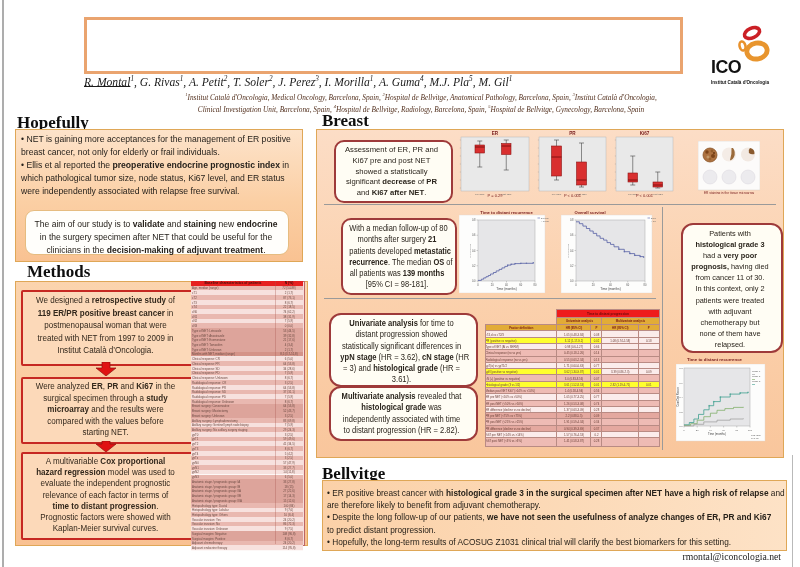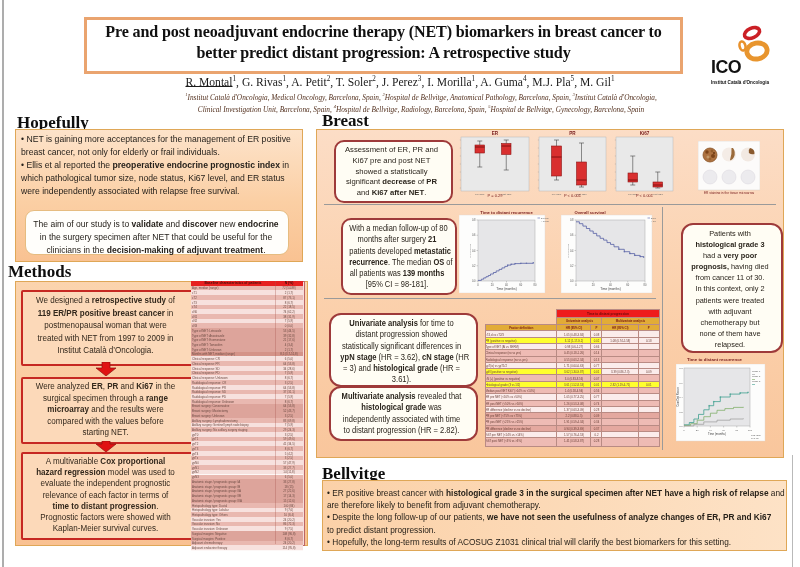--- a/index.html
+++ b/index.html
@@ -6,63 +6,60 @@
 .serif{font-family:"Liberation Serif",serif}
 .hd{font-family:"Liberation Serif",serif;font-weight:bold;font-size:17px;color:#0e0e0e}
 .ln{white-space:nowrap;position:absolute}
 sup{font-size:62%;vertical-align:super}
 </style></head><body>
 <div class="page">
 <div class="abs" style="left:2px;top:0;width:2px;height:567px;background:#adadad"></div>
 <div class="abs" style="left:791.5px;top:455px;width:1.5px;height:112px;background:#b9b9b9"></div>
 
 <div class="abs" style="left:84px;top:17px;width:593px;height:51px;border:3px solid #eaa46f;background:#fff;"></div>
-<div class="abs serif" style="left:90px;top:22px;width:587px;font-weight:bold;font-size:16.1px;line-height:20.5px;text-align:center;color:#101010;letter-spacing:-0.15px">
-Pre and post neoadjuvant endocrine therapy (NET) biomarkers in breast cancer to<br>better predict distant progression: A retrospective study
-</div>
-<div class="abs serif" style="left:84px;top:74.5px;width:632px;font-size:11.6px;text-align:center;color:#1a1a1a"><span style="text-decoration:underline">R. Montal</span><sup>1</sup>, G. Rivas<sup>1</sup>, A. Petit<sup>2</sup>, T. Soler<sup>2</sup>, J. Perez<sup>3</sup>, I. Morilla<sup>1</sup>, A. Guma<sup>4</sup>, M.J. Pla<sup>5</sup>, M. Gil<sup>1</sup></div>
+<div class="abs serif" style="left:84px;top:74.5px;width:632px;font-style:italic;font-size:11.6px;color:#1a1a1a"><span style="text-decoration:underline">R. Montal</span><sup>1</sup>, G. Rivas<sup>1</sup>, A. Petit<sup>2</sup>, T. Soler<sup>2</sup>, J. Perez<sup>3</sup>, I. Morilla<sup>1</sup>, A. Guma<sup>4</sup>, M.J. Pla<sup>5</sup>, M. Gil<sup>1</sup></div>
 <div class="abs serif" style="left:40px;top:89.5px;width:762px;font-style:italic;font-size:7.6px;line-height:9.6px;text-align:center;color:#53301e;transform:scaleX(.96)">
 <sup>1</sup>Institut Català d'Oncologia, Medical Oncology, Barcelona, Spain, <sup>2</sup>Hospital de Bellvitge, Anatomical Pathology, Barcelona, Spain, <sup>3</sup>Institut Català d'Oncologia,<br>
 Clinical Investigation Unit, Barcelona, Spain, <sup>4</sup>Hospital de Bellvitge, Radiology, Barcelona, Spain, <sup>5</sup>Hospital de Bellvitge, Gynecology, Barcelona, Spain
 </div>
 
 <svg class="abs" style="left:700px;top:12px" width="95" height="85" viewBox="0 0 95 85">
 <ellipse cx="52" cy="21" rx="8" ry="4.8" fill="none" stroke="#cb2026" stroke-width="3.6" transform="rotate(-24 52 21)"></ellipse>
 <ellipse cx="42.5" cy="34" rx="2.9" ry="4.6" fill="none" stroke="#e8912c" stroke-width="2.6" transform="rotate(-14 42.5 34)"></ellipse>
 <ellipse cx="57" cy="39" rx="10.2" ry="7.9" fill="none" stroke="#e8952e" stroke-width="4.8" transform="rotate(-10 57 39)"></ellipse>
 <text x="11" y="61" font-family="Liberation Sans,sans-serif" font-weight="bold" font-size="17.8" fill="#111" letter-spacing="-0.5">ICO</text>
 <text x="11" y="71.5" font-family="Liberation Sans,sans-serif" font-weight="bold" font-size="4.6" fill="#111">Institut Català d'Oncologia</text>
 </svg>
 
 <div class="abs hd" style="left:17px;top:113px">Hopefully</div>
-<div class="abs hd" style="left:8px;top:262px">Methods</div>
+<div class="abs hd" style="left:27px;top:262px">Methods</div>
 <div class="abs hd" style="left:322px;top:111px">Breast</div>
 <div class="abs hd" style="left:322px;top:464px">Bellvitge</div>
 
 <div class="abs" style="left:15px;top:129px;width:286px;height:131px;border:1.4px solid #dfa757;background:linear-gradient(180deg,#fde3ca 0%,#fbcfa4 55%,#f9c292 100%)"></div>
 <div class="abs" style="left:21px;top:132.5px;width:280px;font-size:9px;line-height:13.2px;color:#27221c;white-space:nowrap;transform:scaleX(.96);transform-origin:0 0">
 • NET is gaining more acceptances for the management of ER positive<br>
 breast cancer, not only for elderly or frail individuals.<br>
 • Ellis et al reported the <b>preoperative endocrine prognostic index</b> in<br>
 which pathological tumor size, node status, Ki67 level, and ER status<br>
 were independently associated with relapse free survival.
 </div>
 <div class="abs" style="left:25px;top:210px;width:262px;height:43px;border:1.4px solid #e6bc80;border-radius:9px;background:#fffefb"></div>
 <div class="abs" style="left:27px;top:217.5px;width:258px;font-size:8.8px;line-height:13px;text-align:center;color:#27221c;white-space:nowrap;transform:scaleX(.97);transform-origin:50% 0">
-The aim of our study is to <b>validate</b> and <b>discover</b> new <b>endocrine</b><br>
+The aim of our study is to <b>validate</b> and <b>staining</b> new <b>endocrine</b><br>
 in the surgery specimen after NET that could be useful for the<br>
 clinicians in the <b>decision-making of adjuvant treatment</b>.
 </div>
 
 <div class="abs" style="left:15px;top:281px;width:291px;height:263px;border:1.3px solid #dfa757;background:linear-gradient(180deg,#fbd4ae 0%,#fac79b 60%,#f9c192 100%)"></div>
 
 <div class="abs" style="left:21px;top:290px;width:169px;height:71.5px;border:2px solid #c62822;background:#fcd9b9;border-radius:2px"></div>
     <div class="abs" style="left:23px;top:294px;width:165px;font-size:8.3px;line-height:12.6px;text-align:center;color:#33281c;white-space:nowrap;transform:scaleX(.97);transform-origin:50% 0">We designed a <b>retrospective study</b> of<br><b>119 ER/PR positive breast cancer</b> in<br>postmenopausal woman that were<br>treated with NET from 1997 to 2009 in<br>Institut Català d’Oncologia.</div>
 <div class="abs" style="left:21px;top:377px;width:169px;height:63px;border:2px solid #c62822;background:#fcd9b9;border-radius:2px"></div>
-    <div class="abs" style="left:23px;top:381px;width:165px;font-size:8.3px;line-height:11.6px;text-align:center;color:#33281c;white-space:nowrap;transform:scaleX(.97);transform-origin:50% 0">Were analyzed <b>ER</b>, <b>PR</b> and <b>Ki67</b> in the<br>surgical specimen through a <b>range</b><br><b>microarray</b> and the results were<br>compared with the values before<br>starting NET.</div>
+    <div class="abs" style="left:23px;top:381px;width:165px;font-size:8.3px;line-height:11.6px;text-align:center;color:#33281c;white-space:nowrap;transform:scaleX(.97);transform-origin:50% 0">Were analyzed <b>ER</b>, <b>PR</b> and <b>Ki67</b> in the<br>surgical specimen through a <b>study</b><br><b>microarray</b> and the results were<br>compared with the values before<br>starting NET.</div>
 <div class="abs" style="left:21px;top:452px;width:169px;height:84px;border:2px solid #c62822;background:#fcd9b9;border-radius:2px"></div>
     <div class="abs" style="left:23px;top:456px;width:165px;font-size:8.3px;line-height:11.2px;text-align:center;color:#33281c;white-space:nowrap;transform:scaleX(.97);transform-origin:50% 0">A multivariable <b>Cox proportional</b><br><b>hazard regression</b> model was used to<br>evaluate the independent prognostic<br>relevance of each factor in terms of<br><b>time to distant progression</b>.<br>Prognostic factors were showed with<br>Kaplan-Meier survival curves.</div>
 <svg class="abs" style="left:95px;top:362px" width="22" height="14" viewBox="0 0 22 14">
       <path d="M7 0 L15 0 L15 6 L21 6 L11 14 L1 6 L7 6 Z" fill="#e01212" stroke="#8e0e0e" stroke-width="0.7"></path>
     </svg>
 <svg class="abs" style="left:95px;top:441px" width="22" height="11" viewBox="0 0 22 11">
       <path d="M7 0 L15 0 L15 3 L21 3 L11 11 L1 3 L7 3 Z" fill="#e01212" stroke="#8e0e0e" stroke-width="0.7"></path>
     </svg>
 <div class="abs" style="left:190.5px;top:280.5px;width:112.5px;height:263px;background:#f6dedb;border:0.6px solid #b66"></div>
     <div class="abs" style="left:190.5px;top:280.5px;width:112.5px;height:5.2px;background:#e62020"></div>
@@ -583,13 +580,14 @@
     </svg>
 
 <div class="abs" style="left:322px;top:479.5px;width:463px;height:69px;border:1.4px solid #dfa757;background:linear-gradient(90deg,#fbd1a8,#fde2c6)"></div>
 <div class="abs" style="left:327px;top:487px;width:465px;font-size:8.55px;line-height:12.2px;color:#28221a;white-space:nowrap;transform:scaleX(.97);transform-origin:0 0">
 • ER positive breast cancer with <b>histological grade 3 in the surgical specimen after NET have a high risk of relapse</b> and<br>
 are therefore likely to benefit from adjuvant chemotherapy.<br>
 • Despite the long follow-up of our patients, <b>we have not seen the usefulness of analyze changes of ER, PR and Ki67</b><br>
 to predict distant progression.<br>
 • Hopefully, the long-term results of ACOSUG Z1031 clinical trial will clarify the best biomarkers for this setting.
 </div>
+<div class="abs serif" style="left:600px;top:550.5px;width:181px;font-size:9.7px;color:#1c1c1c;text-align:right">rmontal@iconcologia.net</div>
 
 </div>
 </body></html>

